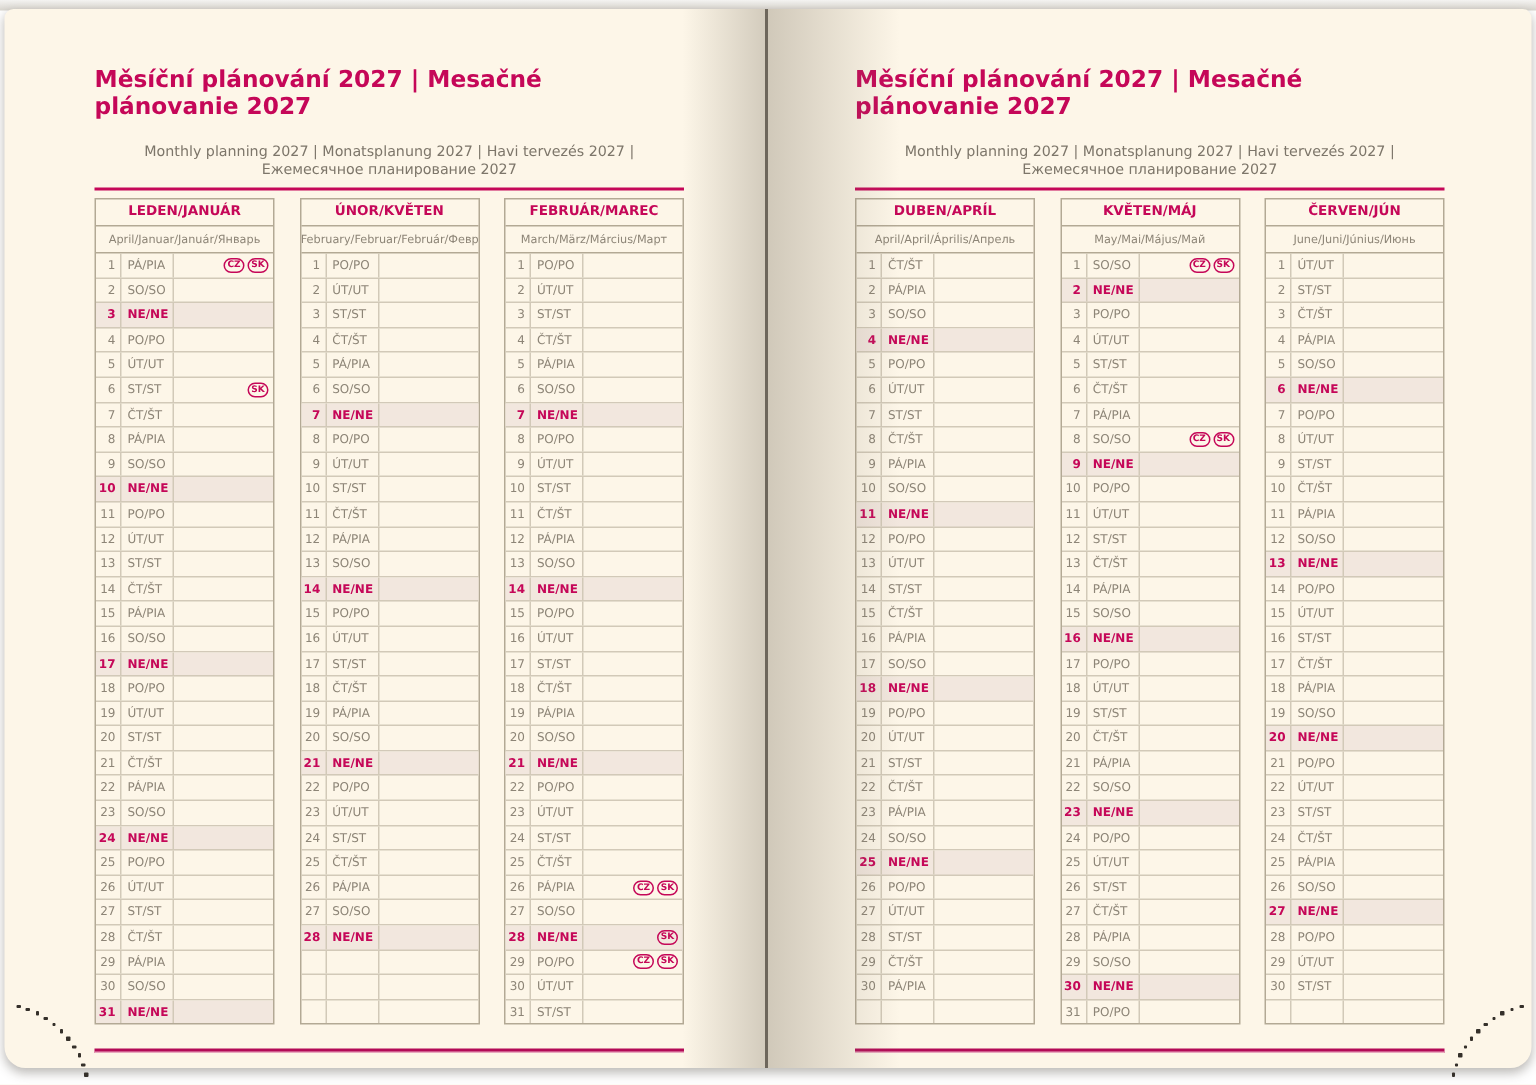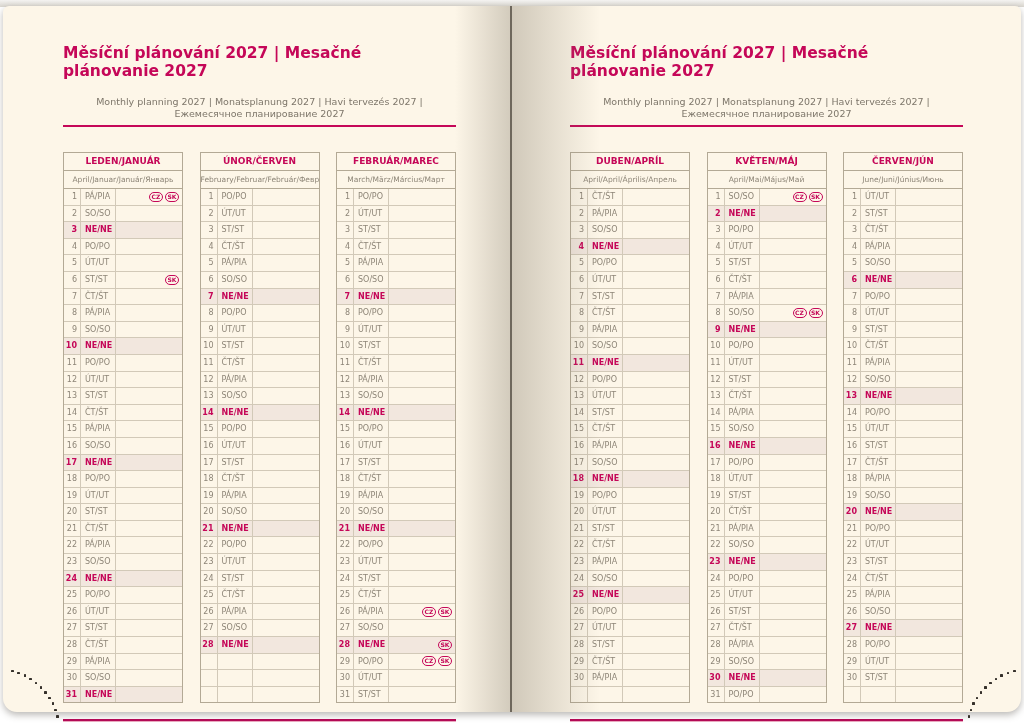--- a/index.html
+++ b/index.html
@@ -21,21 +21,21 @@
     background:linear-gradient(to right,rgba(122,113,96,.34),rgba(122,113,96,0));}
 
   .content{position:absolute;top:44px;width:393px;}
   .content.left{left:63px;}
   .content.right{left:570px;}
   .title{font-size:15.5px;font-weight:bold;color:var(--accent,#c50758);
     line-height:18px;}
   .subtitle{font-size:9.5px;color:#7d766a;text-align:center;margin-top:16px;line-height:12px;}
   .rule{height:2px;background:var(--accent,#c50758);margin-top:5px;}
   .months{display:flex;justify-content:space-between;margin-top:5px;}
-  .month{width:120px;border:1px solid var(--border,#b3a995);box-sizing:border-box;margin-top:20px;}
+  .month{width:120px;border:1px solid var(--border,#b3a995);box-sizing:border-box;}
   .m-name{height:17px;line-height:17px;text-align:center;color:var(--accent,#c50758);
     font-weight:bold;font-size:9px;border-bottom:1px solid var(--border,#b3a995);}
   .m-sub{height:17px;line-height:17px;text-align:center;color:#8d8577;font-size:7.5px;
     border-bottom:1px solid var(--border,#b3a995);white-space:nowrap;overflow:hidden;}
   .day-row{display:flex;height:15.6px;border-bottom:1px solid var(--row-line,#d2c9b8);}
   .day-row:last-child{border-bottom:none;}
   .cell{box-sizing:border-box;line-height:15.6px;font-size:8px;color:var(--text-gray,#8d8577);}
   .num{width:17px;border-right:1px solid var(--row-line,#cfc6b5);
     text-align:right;padding-right:3px;}
   .day{width:35px;border-right:1px solid var(--row-line,#cfc6b5);padding-left:4px;
@@ -221,21 +221,21 @@
           <div class="cell day">SO/SO</div>
           <div class="cell notes"></div>
         </div>
         <div class="day-row sunday">
           <div class="cell num">31</div>
           <div class="cell day">NE/NE</div>
           <div class="cell notes"></div>
         </div>
       </div>
       <div class="month">
-        <div class="m-name">ÚNOR/ČERVEN</div>
+        <div class="m-name">ÚNOR/KVĚTEN</div>
         <div class="m-sub">February/Februar/Február/Февраль</div>
         <div class="day-row">
           <div class="cell num">1</div>
           <div class="cell day">PO/PO</div>
           <div class="cell notes"></div>
         </div>
         <div class="day-row">
           <div class="cell num">2</div>
           <div class="cell day">ÚT/UT</div>
           <div class="cell notes"></div>
@@ -716,21 +716,21 @@
           <div class="cell notes"></div>
         </div>
         <div class="day-row">
           <div class="cell num"></div>
           <div class="cell day"></div>
           <div class="cell notes"></div>
         </div>
       </div>
       <div class="month">
         <div class="m-name">KVĚTEN/MÁJ</div>
-        <div class="m-sub">April/Mai/Május/Май</div>
+        <div class="m-sub">May/Mai/Május/Май</div>
         <div class="day-row">
           <div class="cell num">1</div>
           <div class="cell day">SO/SO</div>
           <div class="cell notes">
             <span class="badge">CZ</span>
             <span class="badge">SK</span>
           </div>
         </div>
         <div class="day-row sunday">
           <div class="cell num">2</div>

